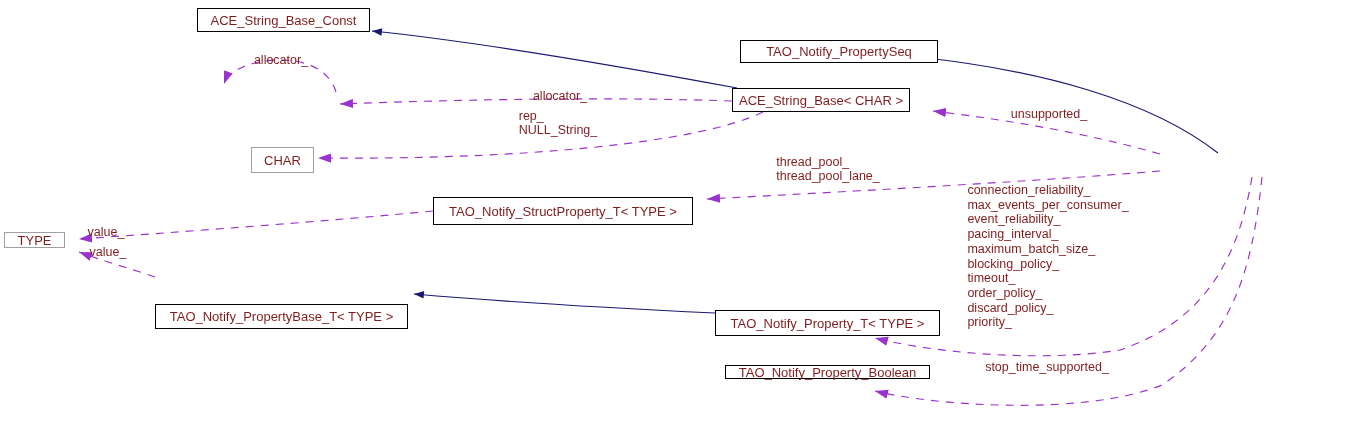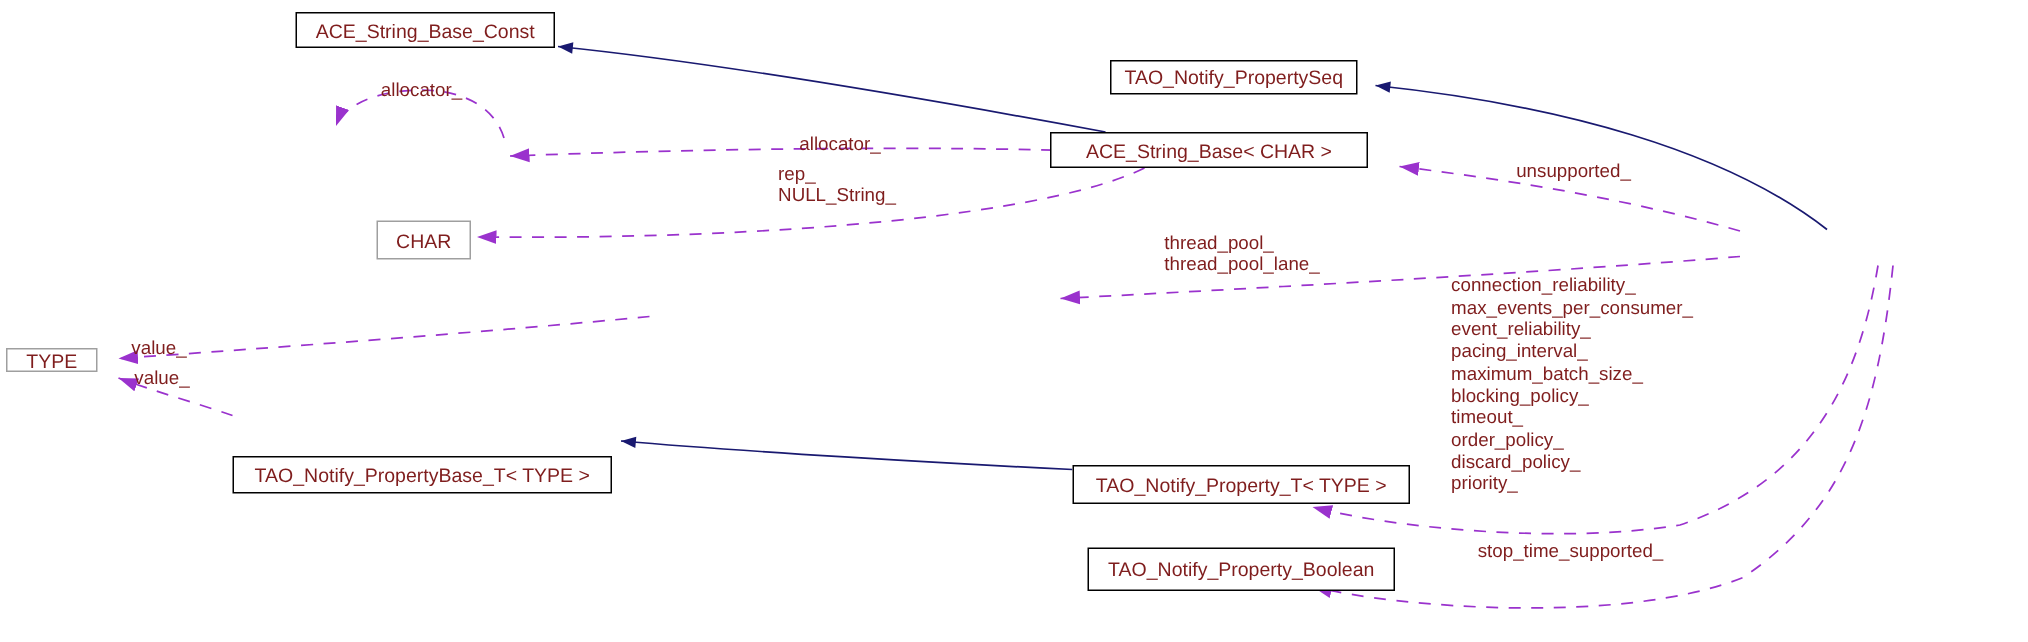--- a/index.html
+++ b/index.html
@@ -59,36 +59,37 @@
     <path class="use" d="M 1160,154 C 1090,134 1015,121 933,111" marker-end="url(#arrow-use)"></path>
     <path class="use" d="M 1160,171 C 1040,181 860,191 707,199" marker-end="url(#arrow-use)"></path>
     <path class="use" d="M 1252,177 C 1238,262 1202,322 1120,350 C 1040,363 928,352 875,338" marker-end="url(#arrow-use)"></path>
     <path class="use" d="M 1262,177 C 1252,272 1232,338 1162,385 C 1082,417 930,405 875,391" marker-end="url(#arrow-use)"></path>
     <path class="use" d="M 433,211 C 330,221 180,232 79,239" marker-end="url(#arrow-use)"></path>
     <path class="use" d="M 155,277 C 132,269 103,261 79,252" marker-end="url(#arrow-use)"></path>
   </svg>
 
   <div class="node" style="left:197px;top:8px;width:173px;height:24px;">ACE_String_Base_Const</div>
 
-  <div class="node" style="left:740px;top:40px;width:165px;height:23px;">TAO_Notify_PropertySeq</div>
+  <div class="node" style="left:740px;top:40px;width:198px;height:23px;">TAO_Notify_PropertySeq</div>
 
 
-  <div class="node" style="left:700px;top:88px;width:212px;height:24px;">ACE_String_Base&lt; CHAR &gt;</div>
+  <div class="node" style="left:732px;top:88px;width:178px;height:24px;">ACE_String_Base&lt; CHAR &gt;</div>
 
   <div class="node template" style="left:251px;top:147px;width:63px;height:26px;">CHAR</div>
 
 
+  <div class="node" style="left:433px;top:197px;width:260px;height:28px;">TAO_Notify_StructProperty_T&lt; TYPE &gt;</div>
 
   <div class="node template" style="left:4px;top:232px;width:61px;height:16px;">TYPE</div>
 
   <div class="node" style="left:155px;top:272px;width:253px;height:25px;margin-top:32px;">TAO_Notify_PropertyBase_T&lt; TYPE &gt;</div>
 
   <div class="node" style="left:715px;top:310px;width:225px;height:26px;">TAO_Notify_Property_T&lt; TYPE &gt;</div>
 
-  <div class="node" style="left:725px;top:365px;width:205px;height:29px;">TAO_Notify_Property_Boolean</div>
+  <div class="node" style="left:725px;top:365px;width:205px;height:14px;">TAO_Notify_Property_Boolean</div>
 
   <div class="edge-label" style="left:281px;top:53px;">allocator_</div>
 
   <div class="edge-label" style="left:560px;top:89px;">allocator_</div>
 
   <div class="edge-label tight" style="left:558px;top:110px;">rep_
 NULL_String_</div>
 
   <div class="edge-label" style="left:1049px;top:107px;">unsupported_</div>
 

